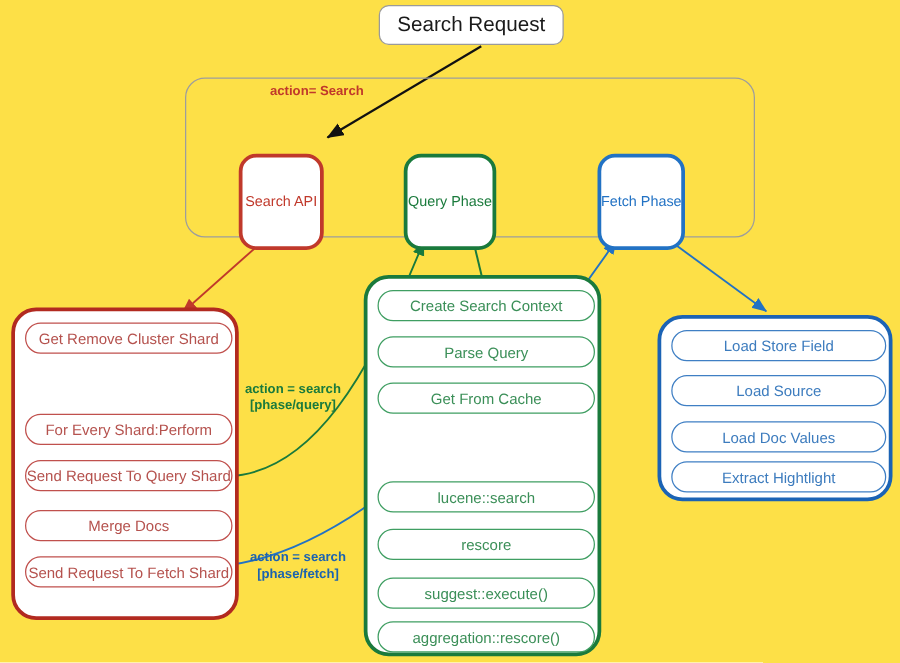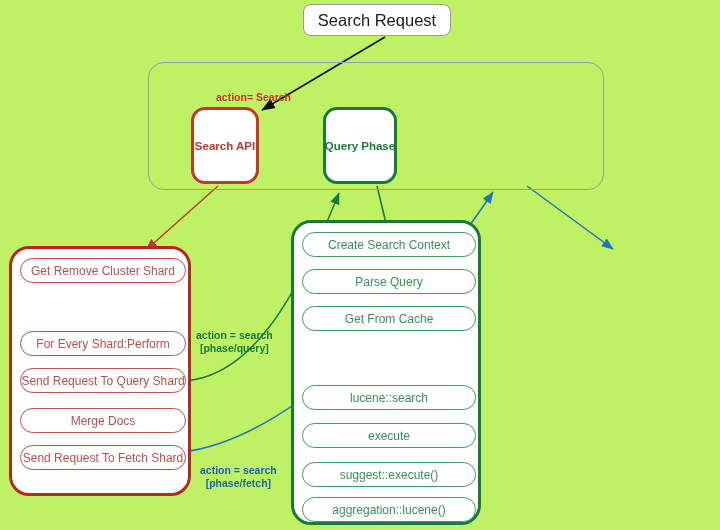--- a/index.html
+++ b/index.html
@@ -4,21 +4,21 @@
 <style>
   html, body {
     margin: 0;
     padding: 0;
     background: #ffffff;
   }
   #canvas {
     position: relative;
     width: 720px;
     height: 530px;
-    background: #bef264;
+    background: #fde047;
     font-family: "Liberation Sans", sans-serif;
     overflow: hidden;
   }
   #wires {
     position: absolute;
     left: 0; top: 0;
     width: 720px; height: 530px;
     pointer-events: none;
   }
 
@@ -60,40 +60,40 @@
     font-size: 19px;
     color: #262626;
     letter-spacing: .2px;
   }
   .edge-label {
     position: absolute;
     font-size: 10.5px;
     font-weight: bold;
     line-height: 13px;
     white-space: nowrap;
-    margin-top: 24px;
   }
   .lbl-action-search { left: 216px; top: 67px; color: #c0392b; }
   .lbl-query  { left: 196px; top: 305px; color: #1a7a3c; text-align: center; }
   .lbl-fetch  { left: 200px; top: 440px; color: #1c63b0; text-align: center; }
 
   
   .phase {
     position: absolute;
     box-sizing: border-box;
     display: flex;
     align-items: center;
     justify-content: center;
     border-width: 3px;
     border-style: solid;
     border-radius: 14px;
     background: #ffffff;
     font-size: 11.5px;
-    font-weight: bold;
-    white-space: nowrap;
+    font-weight: normal;
+    white-space: nowrap;
+    margin-top: 16px;
   }
   .phase-search { left: 191px; top: 107px; width: 68px; height: 77px; border-color: #c0392b; color: #c0392b; }
   .phase-query  { left: 323px; top: 107px; width: 74px; height: 77px; border-color: #1a7a3c; color: #1a7a3c; }
   .phase-fetch  { left: 478px; top: 107px; width: 70px; height: 77px; border-color: #2272c4; color: #2272c4; }
 
   
   .column {
     position: absolute;
     box-sizing: border-box;
     border-width: 3.2px;
@@ -162,20 +162,21 @@
     <path d="M527,186 L613,249" stroke="#2272c4" stroke-width="1.5" fill="none" marker-end="url(#ah-blue)"></path>
   </svg>
 
   <div class="pill search-request">Search Request</div>
 
   <div class="node-box"></div>
   <div class="edge-label lbl-action-search">action= Search</div>
 
   <div class="phase phase-search">Search API</div>
   <div class="phase phase-query">Query Phase</div>
+  <div class="phase phase-fetch">Fetch Phase</div>
 
   <div class="edge-label lbl-query">
     <div>action = search</div>
     <div>[phase/query]</div>
   </div>
   <div class="edge-label lbl-fetch">
     <div>action = search</div>
     <div>[phase/fetch]</div>
   </div>
 
@@ -185,19 +186,25 @@
     <div class="item" style="top:119px">Send Request To Query Shard</div>
     <div class="item" style="top:159px">Merge Docs</div>
     <div class="item" style="top:196px">Send Request To Fetch Shard</div>
   </div>
 
   <div class="column col-green">
     <div class="item" style="top:9px">Create Search Context</div>
     <div class="item" style="top:46px">Parse Query</div>
     <div class="item" style="top:83px">Get From Cache</div>
     <div class="item" style="top:162px">lucene::search</div>
-    <div class="item" style="top:200px">execute</div>
+    <div class="item" style="top:200px">rescore</div>
     <div class="item" style="top:239px">suggest::execute()</div>
-    <div class="item" style="top:274px">aggregation::lucene()</div>
-  </div>
-
+    <div class="item" style="top:274px">aggregation::rescore()</div>
+  </div>
+
+  <div class="column col-blue">
+    <div class="item" style="top:9px">Load Store Field</div>
+    <div class="item" style="top:45px">Load Source</div>
+    <div class="item" style="top:82px">Load Doc Values</div>
+    <div class="item" style="top:114px">Extract Hightlight</div>
+  </div>
 
 </div>
 
 </body></html>

